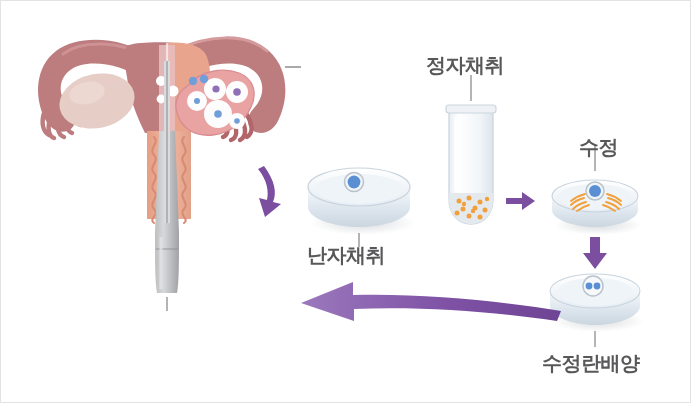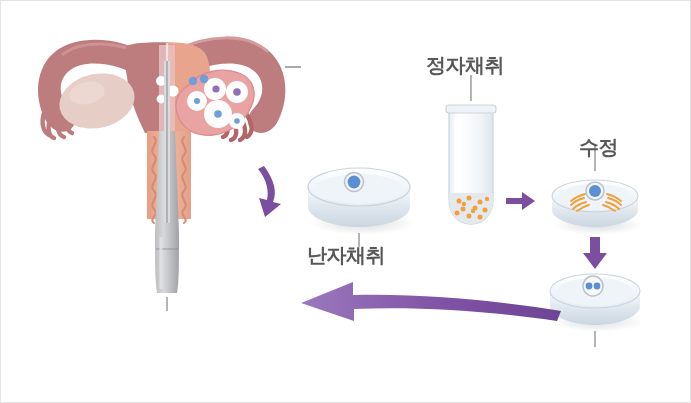--- a/index.html
+++ b/index.html
@@ -213,14 +213,15 @@
   </svg>
 
 
   <div class="label" style="left:425px; top:54px;">정자채취</div>
 
   <div class="label" style="left:578px; top:136px;">수정</div>
 
   <div class="label" style="left:306px; top:244px;">난자채취</div>
 
 
+  <div class="label" style="left:541px; top:352px;">수정란배양</div>
 
 </div>
 
 </body></html>

